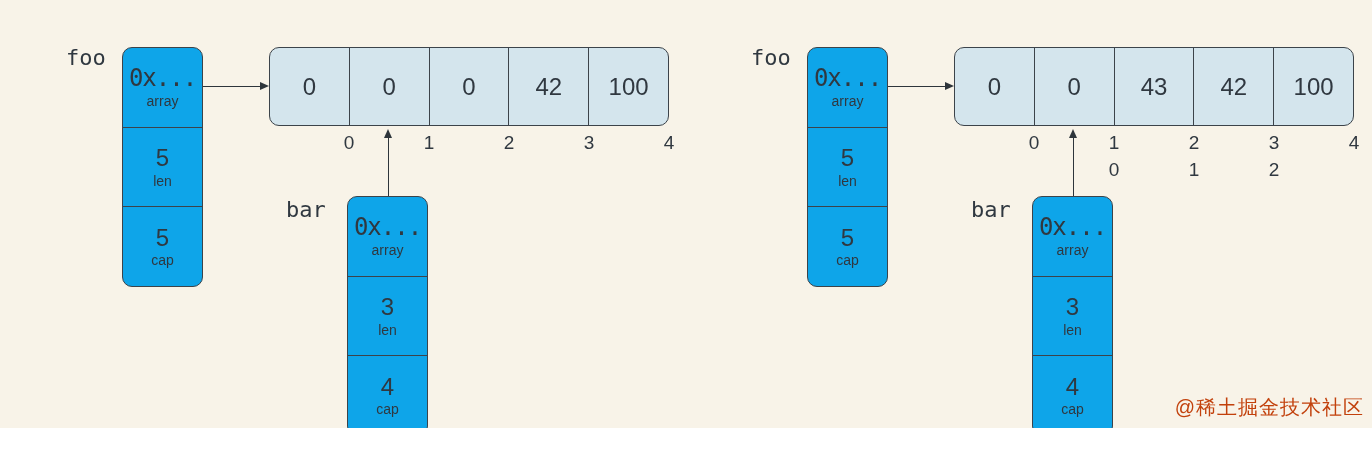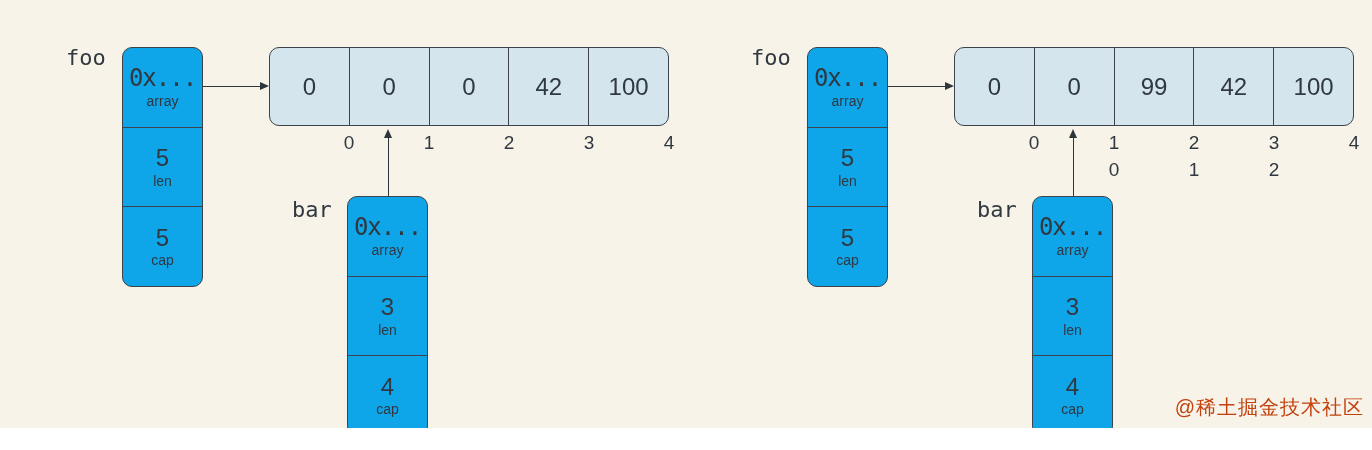--- a/index.html
+++ b/index.html
@@ -15,21 +15,21 @@
   .diagram-left  { left:54px; }
   .diagram-right { left:739px; }
 
   .ref-label {
     position:absolute;
     font-family:"DejaVu Sans Mono", monospace;
     font-size:22px; color:#303840;
     white-space:nowrap;
   }
   .foo-label { left:12px;  top:5px; }
-  .bar-label { left:238px; top:157px; }
+  .bar-label { left:232px; top:157px; }
 
   .struct {
     position:absolute; width:81px;
     background:#0ea5e9;
     border:1.6px solid #3c434a;
     border-radius:10px;
     box-sizing:border-box;
     display:flex; flex-direction:column;
     overflow:hidden;
   }
@@ -193,21 +193,21 @@
       </div>
     </div>
 
     <div class="h-arrow">
         <span class="h-head"></span>
       </div>
 
     <div class="array-box">
       <div class="array-cell">0</div>
       <div class="array-cell">0</div>
-      <div class="array-cell">99</div>
+      <div class="array-cell">43</div>
       <div class="array-cell">42</div>
       <div class="array-cell">100</div>
     </div>
 
     <div class="index-label" style="left:295px">0</div>
     <div class="index-label" style="left:375px">1</div>
     <div class="index-label" style="left:455px">2</div>
     <div class="index-label" style="left:535px">3</div>
     <div class="index-label" style="left:615px">4</div>
 

